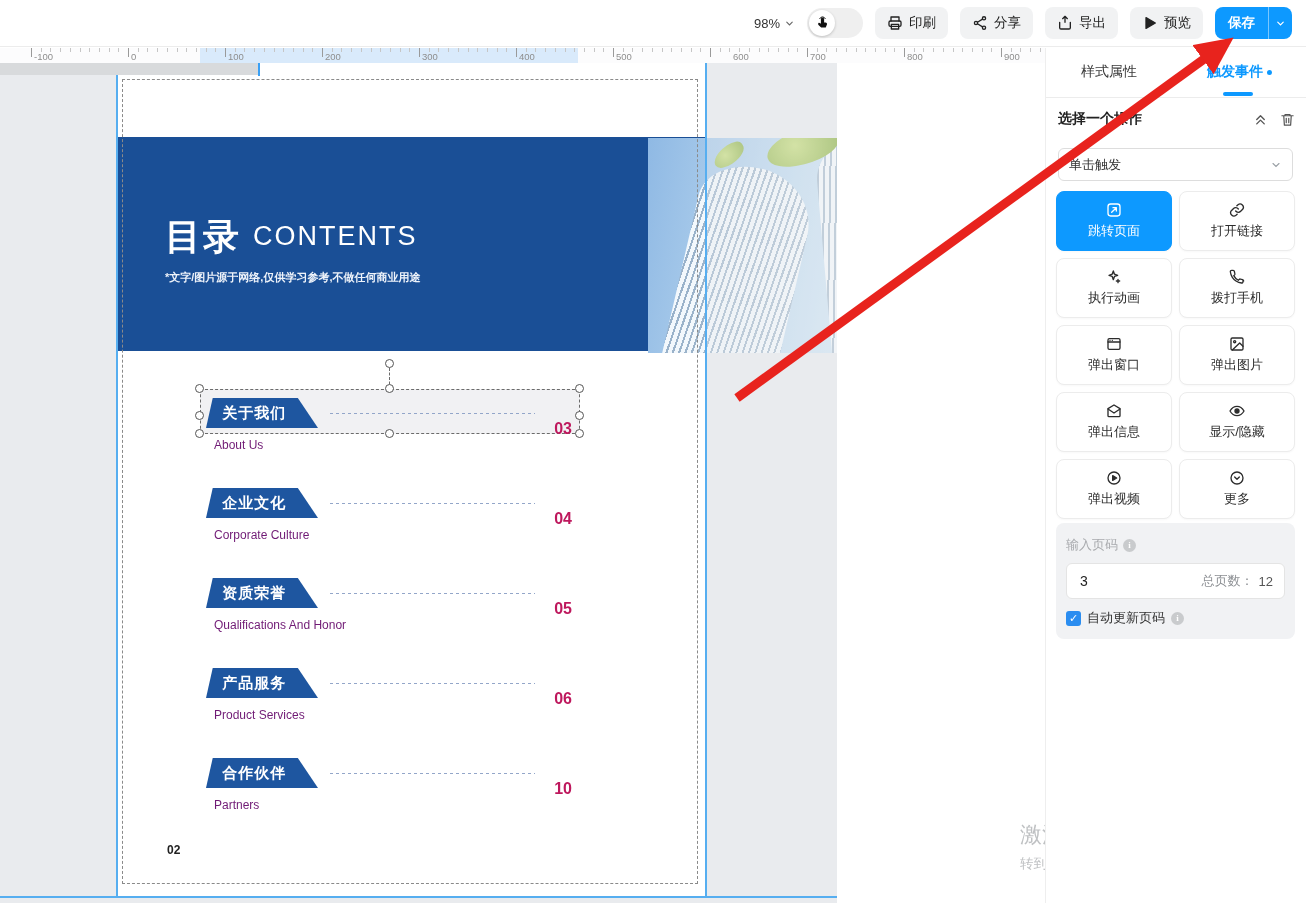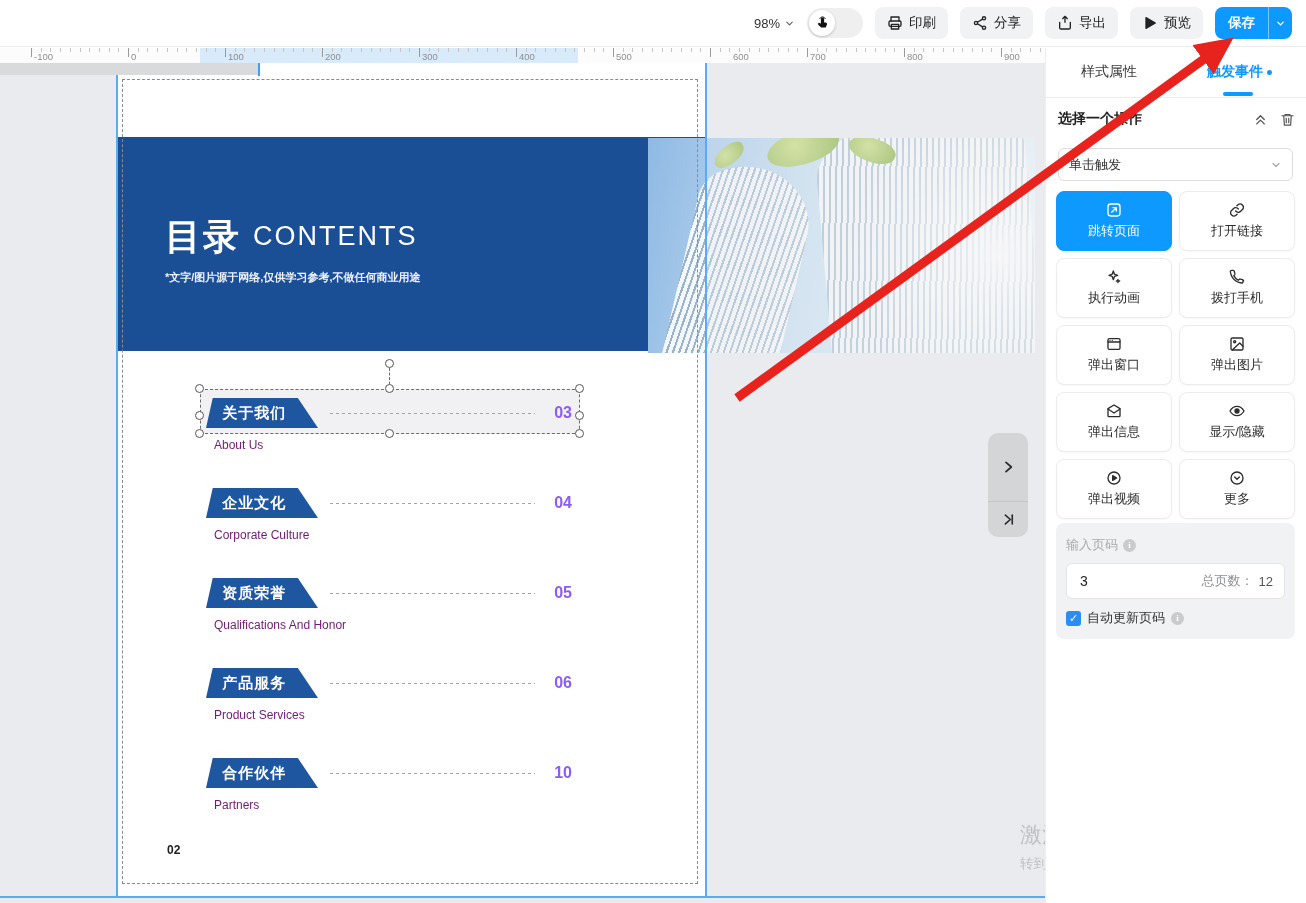--- a/index.html
+++ b/index.html
@@ -27,21 +27,21 @@
   .ruler{position:absolute;left:0;top:48px;width:1045px;height:15px;background:#fcfcfd;z-index:20;}
   .ruler-hl{position:absolute;left:200px;top:0;width:378px;height:15px;background:#d9eafb;}
   .ruler-ticks{position:absolute;left:31px;top:0;width:1010px;height:4px;
                background:repeating-linear-gradient(90deg,#c6c6c6 0 1px,transparent 1px 9.7px);}
   .rmajor{position:absolute;top:0;width:1px;height:9px;background:#9a9a9a;}
   .rlabel{position:absolute;top:3px;font-size:9.5px;color:#8e8e8e;transform:translateX(3px);}
   .hscroll-thumb{position:absolute;left:0;top:63px;width:258px;height:12px;background:#d8dadc;z-index:21;}
   .cursor-caret{position:absolute;left:258px;top:63px;width:2px;height:13px;background:#3aa0f5;z-index:22;}
 
   
-  .canvas{position:absolute;left:0;top:63px;width:1045px;height:840px;background:#e9ebee;overflow:hidden;}
+  .canvas{position:absolute;left:0;top:63px;width:837px;height:840px;background:#e9ebee;overflow:hidden;}
   .slide{position:absolute;left:117px;top:0;width:589px;height:834px;background:#fff;}
   .page-dashed{position:absolute;left:122px;top:16px;width:574px;height:803px;border:1px dashed #8a8a8a;}
   .guide-v{position:absolute;top:0;width:1.5px;height:834px;background:#56aef0;}
   .guide-h{position:absolute;left:0;top:833px;width:1045px;height:1.5px;background:#56aef0;}
 
   .banner{position:absolute;left:117px;top:74px;width:589px;height:214px;}
   .banner-title-zh{position:absolute;left:48px;top:76px;font-size:36px;font-weight:bold;color:#fff;letter-spacing:2px;}
   .banner-title-en{position:absolute;left:136px;top:84px;font-size:27px;color:#fff;letter-spacing:2px;}
   .banner-note{position:absolute;left:48px;top:133px;font-size:11px;font-weight:bold;color:#eef3fa;}
 
@@ -61,21 +61,21 @@
 
   
   .toc-row{position:absolute;left:200px;width:380px;height:45px;}
   .toc-row.sel .selbg{position:absolute;left:0;top:-9px;width:380px;height:45px;background:#f1f1f3;
                       border:1px dashed #6b6b6b;box-sizing:border-box;}
   .flag{position:absolute;left:6px;top:0;width:112px;height:30px;background:var(--flag);
         clip-path:polygon(6% 0,82% 0,100% 100%,0 100%);display:flex;align-items:center;}
   .flag span{width:86%;text-align:center;color:#fff;font-size:15px;font-weight:bold;letter-spacing:1px;}
   .leader{position:absolute;left:130px;top:15px;width:205px;height:1px;
           background:repeating-linear-gradient(90deg,#93a6c9 0 3px,transparent 3px 6px);}
-  .pagenum{position:absolute;right:8px;top:6px;font-size:16px;font-weight:bold;color:#8b5cf6;}
+  .pagenum{position:absolute;right:8px;top:22px;font-size:16px;font-weight:bold;color:#be185d;}
   .toc-sub{position:absolute;left:14px;top:40px;font-size:12px;color:#701a75;}
   .hd{position:absolute;width:9px;height:9px;border:1.5px solid #555;background:#fff;border-radius:50%;box-sizing:border-box;}
   .stem{position:absolute;left:189px;top:-30px;width:0;height:21px;border-left:1px dashed #6b6b6b;}
 
   .slide-pagenum{position:absolute;left:167px;top:780px;font-size:12px;font-weight:bold;color:#222;}
 
   
   .navctl{position:absolute;left:988px;top:370px;width:40px;height:104px;background:#d3d5d7;border-radius:10px;
           display:flex;flex-direction:column;overflow:hidden;}
   .nav-next{flex:1;display:flex;align-items:center;justify-content:center;font-size:19px;color:#2b2b2b;

